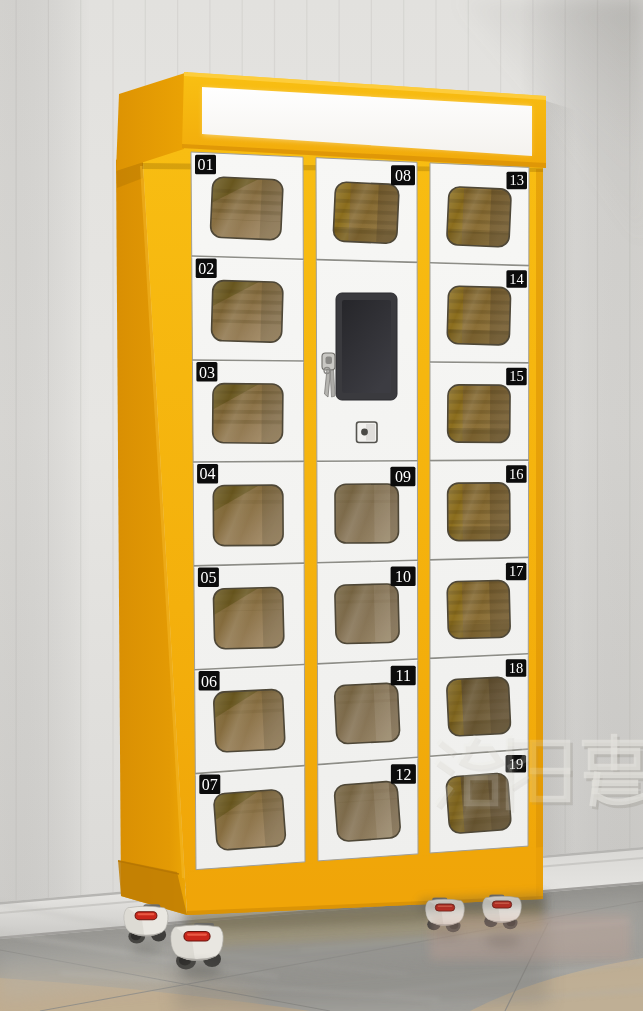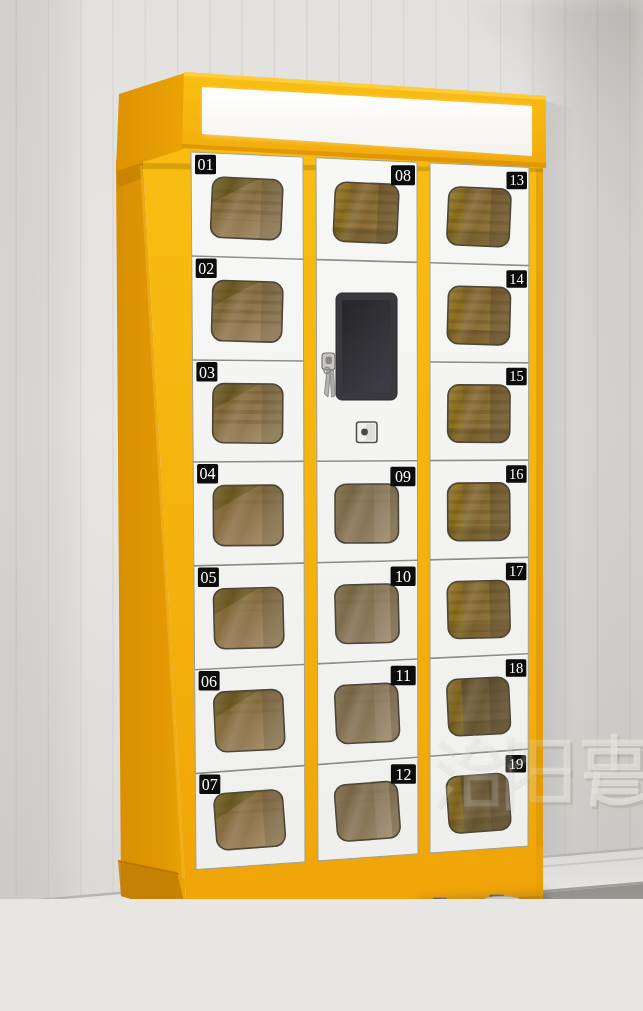--- a/index.html
+++ b/index.html
@@ -1,16 +1,16 @@
 <!DOCTYPE html>
 <html><head><meta charset="utf-8"><title>locker</title>
 <style>
 html,body{margin:0;padding:0;background:#e7e6e3;}
 text{font-family:"Liberation Serif",serif;}
-#c{position:relative;width:643px;height:899px;overflow:hidden;}
+#c{position:relative;width:643px;height:1011px;overflow:hidden;}
 </style></head><body>
 <div id="c">
 <svg width="643" height="1011" viewBox="0 0 643 1011">
 <defs>
 <linearGradient id="wall" x1="0" y1="0" x2="0" y2="1">
  <stop offset="0" stop-color="#e2e1de"></stop>
           <stop offset="0.45" stop-color="#e7e6e3"></stop>
           <stop offset="1" stop-color="#dad9d6"></stop>
 </linearGradient>
 <linearGradient id="wallR" x1="0" y1="0" x2="1" y2="0">

